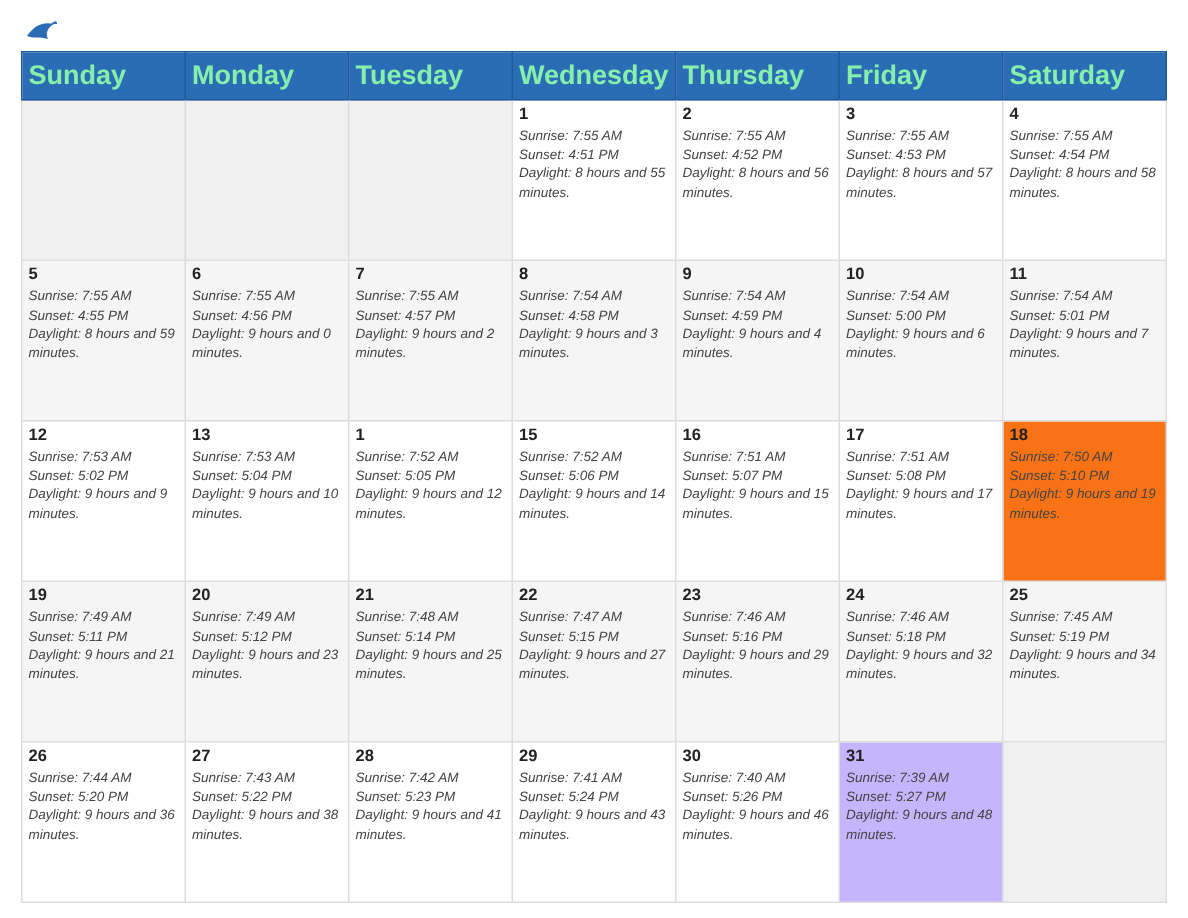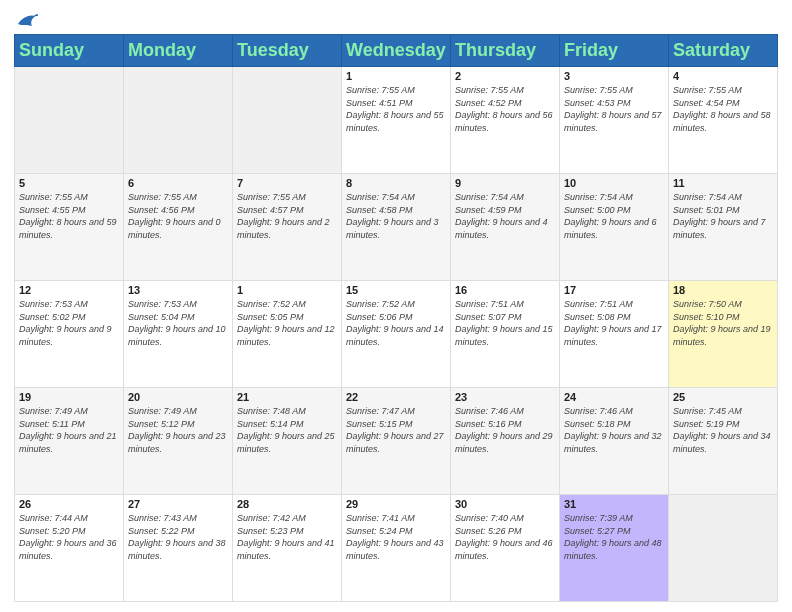--- a/index.html
+++ b/index.html
@@ -207,21 +207,21 @@
             <div class="day-info">Sunrise: 7:52 AM<br>Sunset: 5:06 PM<br>Daylight: 9 hours and 14 minutes.</div>
           </td>
           <td style="background: rgb(255, 255, 255);">
             <span class="day-number">16</span>
             <div class="day-info">Sunrise: 7:51 AM<br>Sunset: 5:07 PM<br>Daylight: 9 hours and 15 minutes.</div>
           </td>
           <td style="background: rgb(255, 255, 255);">
             <span class="day-number">17</span>
             <div class="day-info">Sunrise: 7:51 AM<br>Sunset: 5:08 PM<br>Daylight: 9 hours and 17 minutes.</div>
           </td>
-          <td style="background: #fef9c3;">
+          <td style="background: #f97316;">
             <span class="day-number">18</span>
             <div class="day-info">Sunrise: 7:50 AM<br>Sunset: 5:10 PM<br>Daylight: 9 hours and 19 minutes.</div>
           </td>
         </tr>
         <tr>
           <td style="background: rgb(245, 245, 245);">
             <span class="day-number">19</span>
             <div class="day-info">Sunrise: 7:49 AM<br>Sunset: 5:11 PM<br>Daylight: 9 hours and 21 minutes.</div>
           </td>
           <td style="background: rgb(245, 245, 245);">

